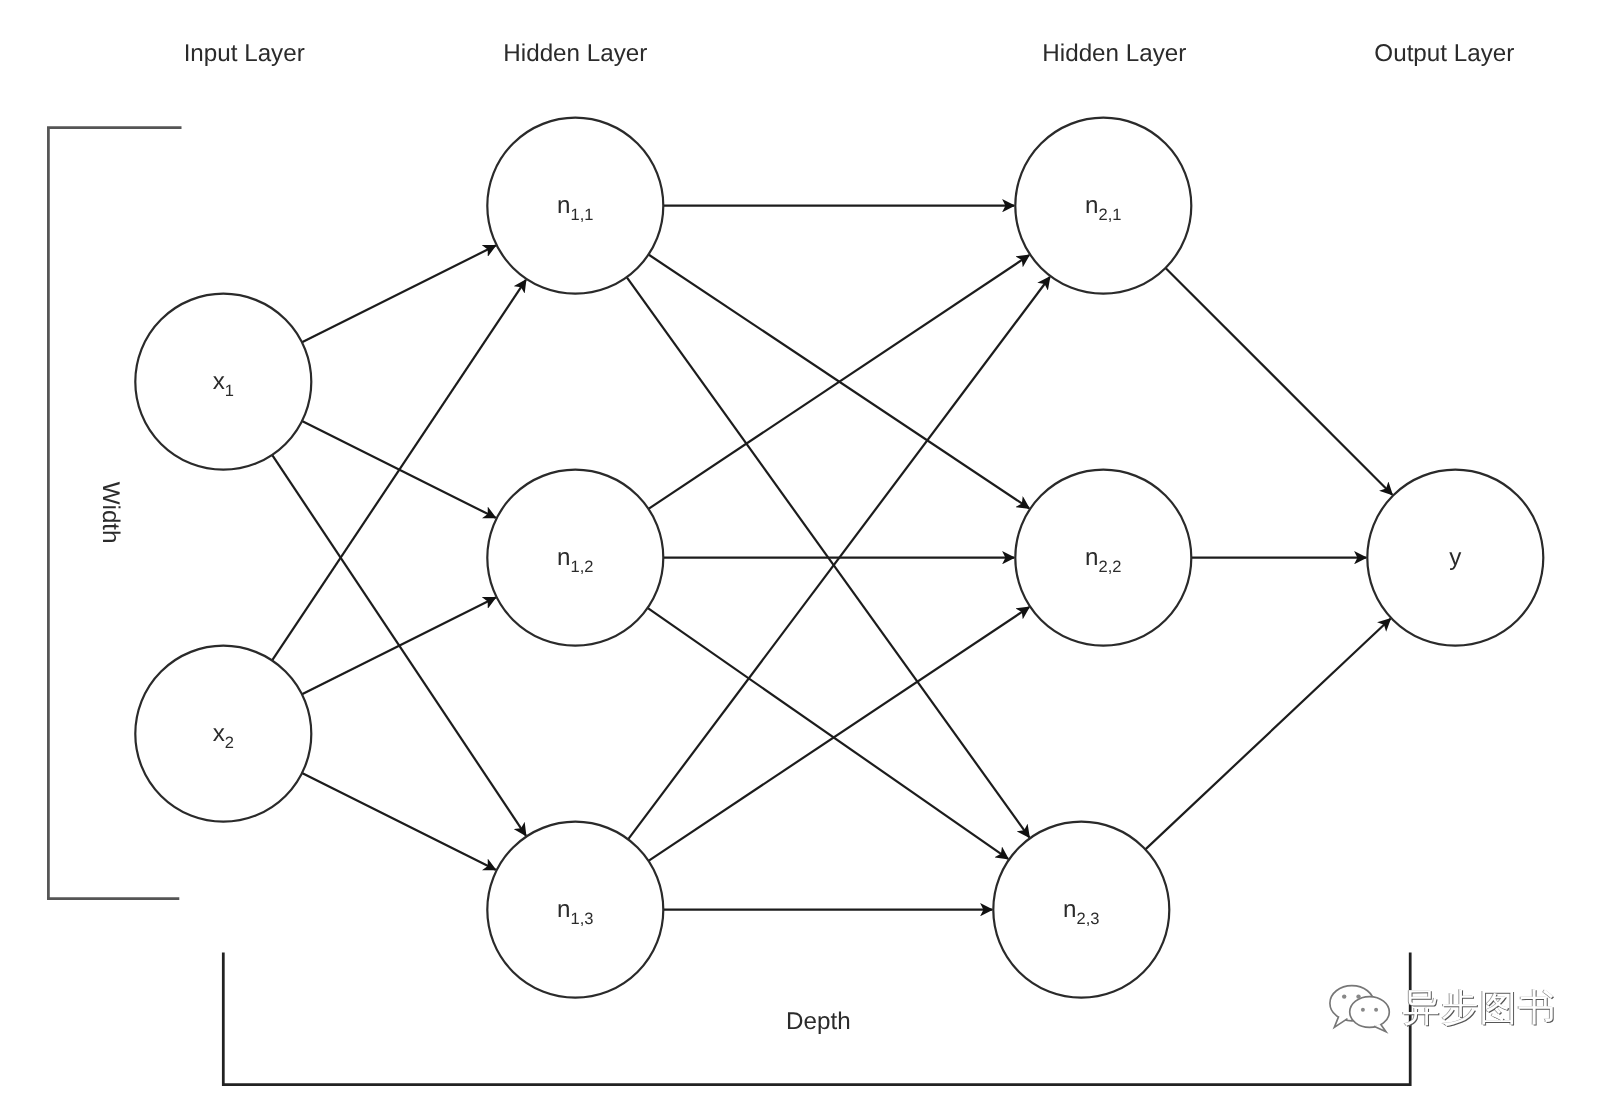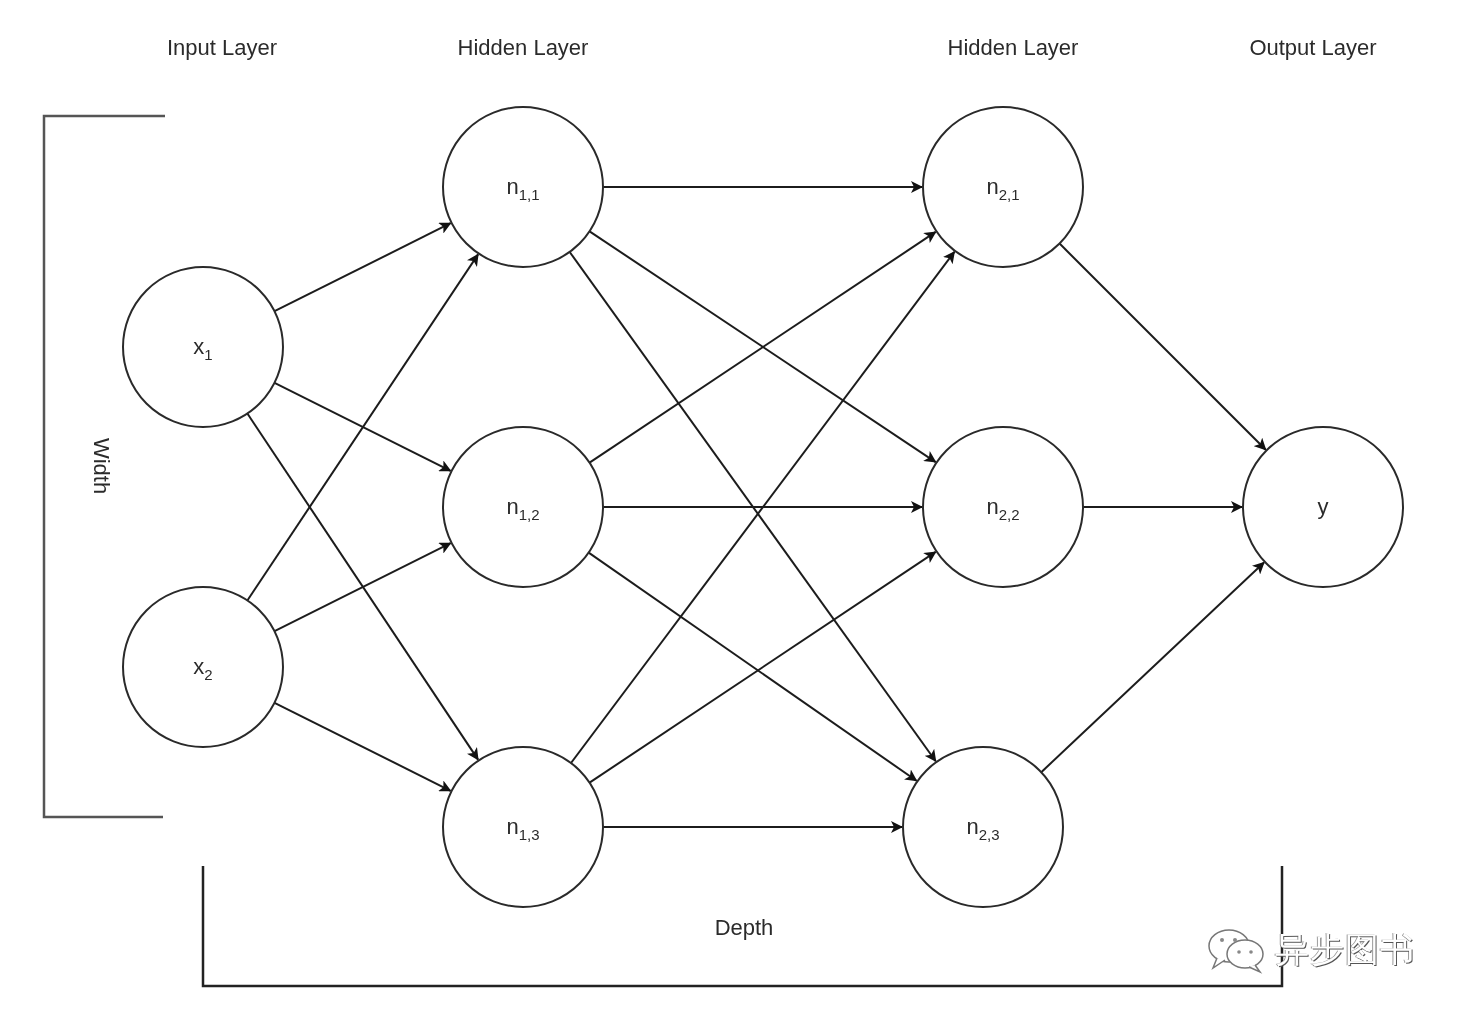--- a/index.html
+++ b/index.html
@@ -7,21 +7,21 @@
          font-family: "Liberation Sans", "DejaVu Sans", sans-serif; color: #222; }
   svg#diagram { position: absolute; left: 0; top: 0; }
   .layer-label { font-size: 22px; fill: #2b2b2b; }
   .node-circle { fill: #ffffff; stroke: #2a2a2a; stroke-width: 2; }
   .node-text { font-size: 22px; fill: #2b2b2b; }
   .node-sub { font-size: 15px; }
   .edge { stroke: #1c1c1c; stroke-width: 2; fill: none; }
   .bracket { stroke: #555; stroke-width: 2.5; fill: none; }
   .depth-bracket { stroke: #222; stroke-width: 2.5; fill: none; }
   .dim-label { font-size: 22px; fill: #2b2b2b; }
-  .watermark { position: absolute; left: 1205px; top: 926px; display: flex; align-items: center; gap: 6px; }
+  .watermark { position: absolute; left: 1205px; top: 892px; display: flex; align-items: center; gap: 6px; }
   .watermark-text { font-family: "DejaVu Sans", sans-serif; font-size: 34px; color: #ffffff;
                     text-shadow: 1px 1px 0 #555, -1px 0 0 #999; letter-spacing: 1px; }
 </style>
 </head>
 <body>
 
 <svg id="diagram" width="1462" height="1014" viewBox="0 0 1462 1014" xmlns="http://www.w3.org/2000/svg">
   <defs>
     <marker id="arrow" viewBox="0 0 12 12" refX="11" refY="6" markerWidth="12" markerHeight="12" markerUnits="userSpaceOnUse" orient="auto">
       <path d="M0,0 L12,6 L0,12 L3,6 Z" fill="#111"></path>

